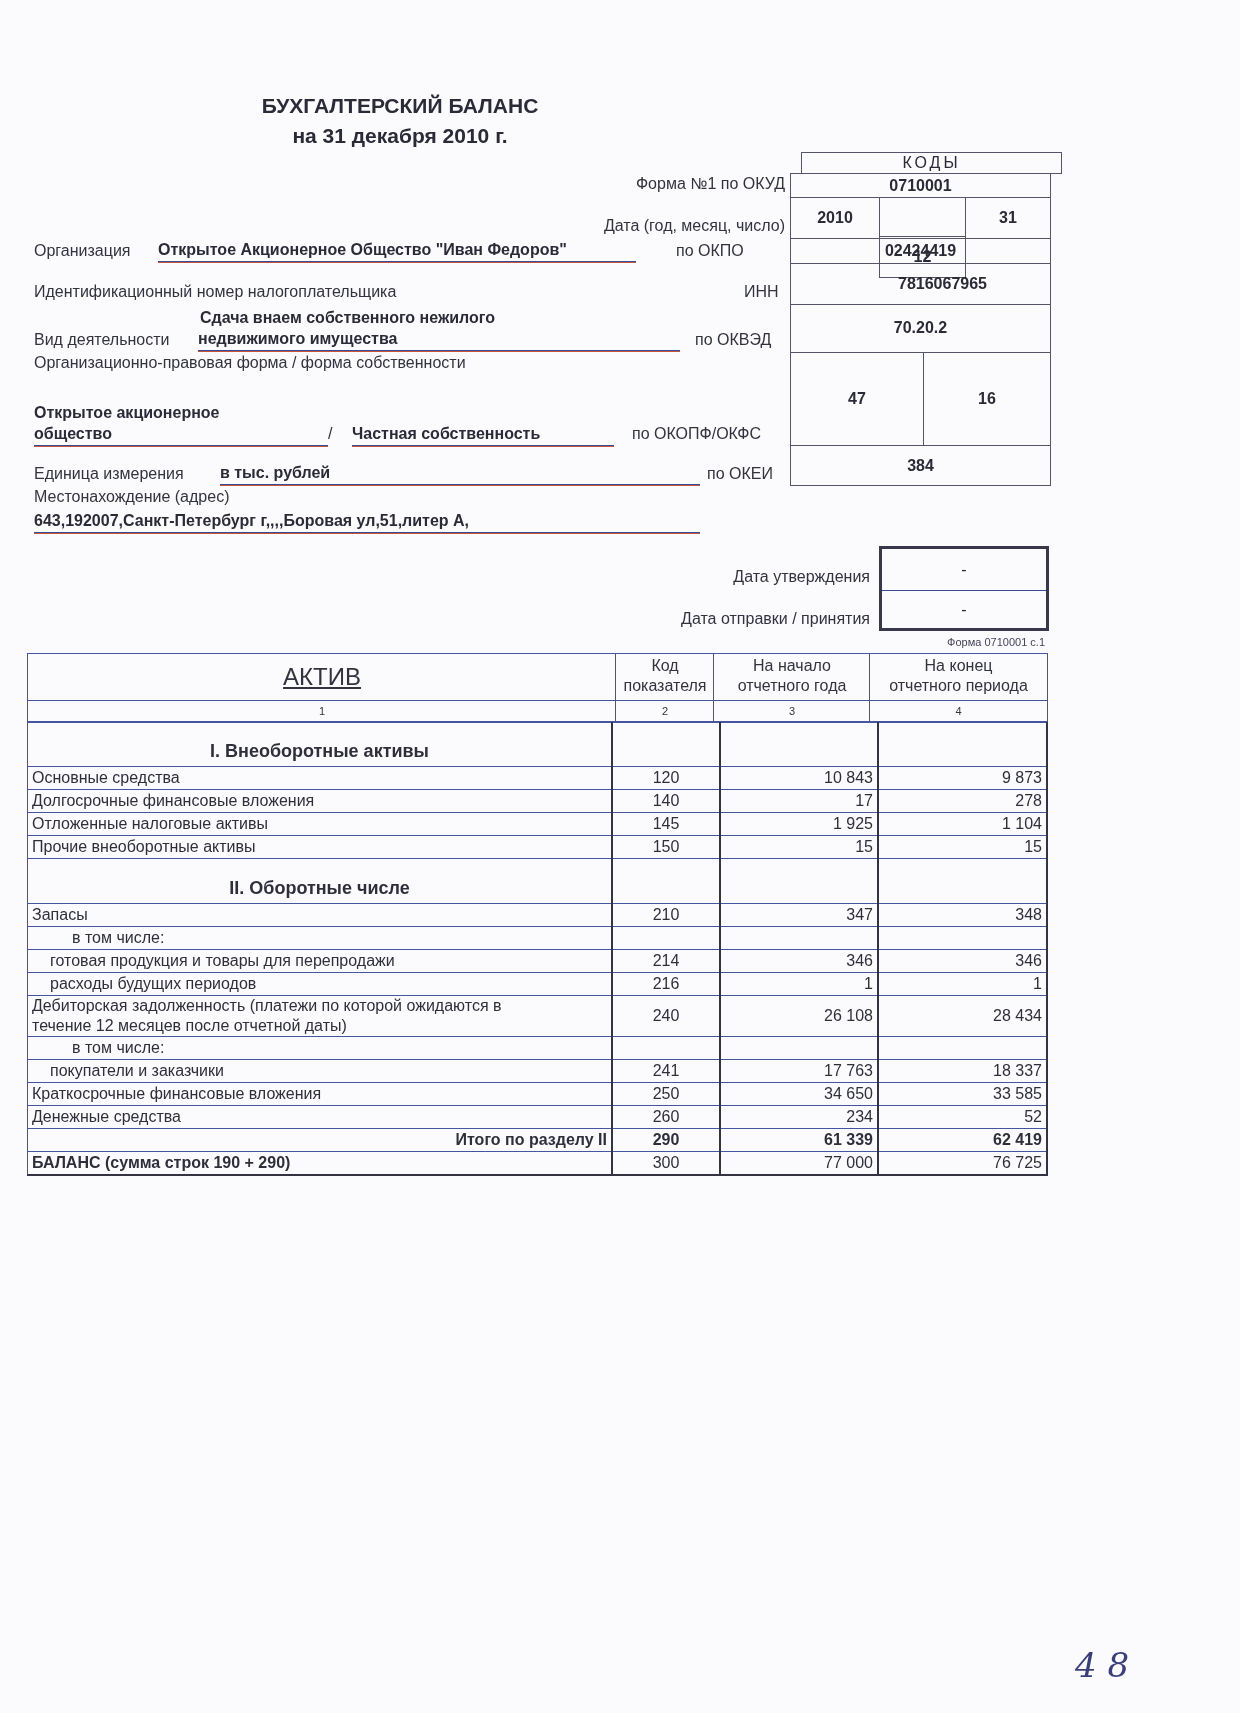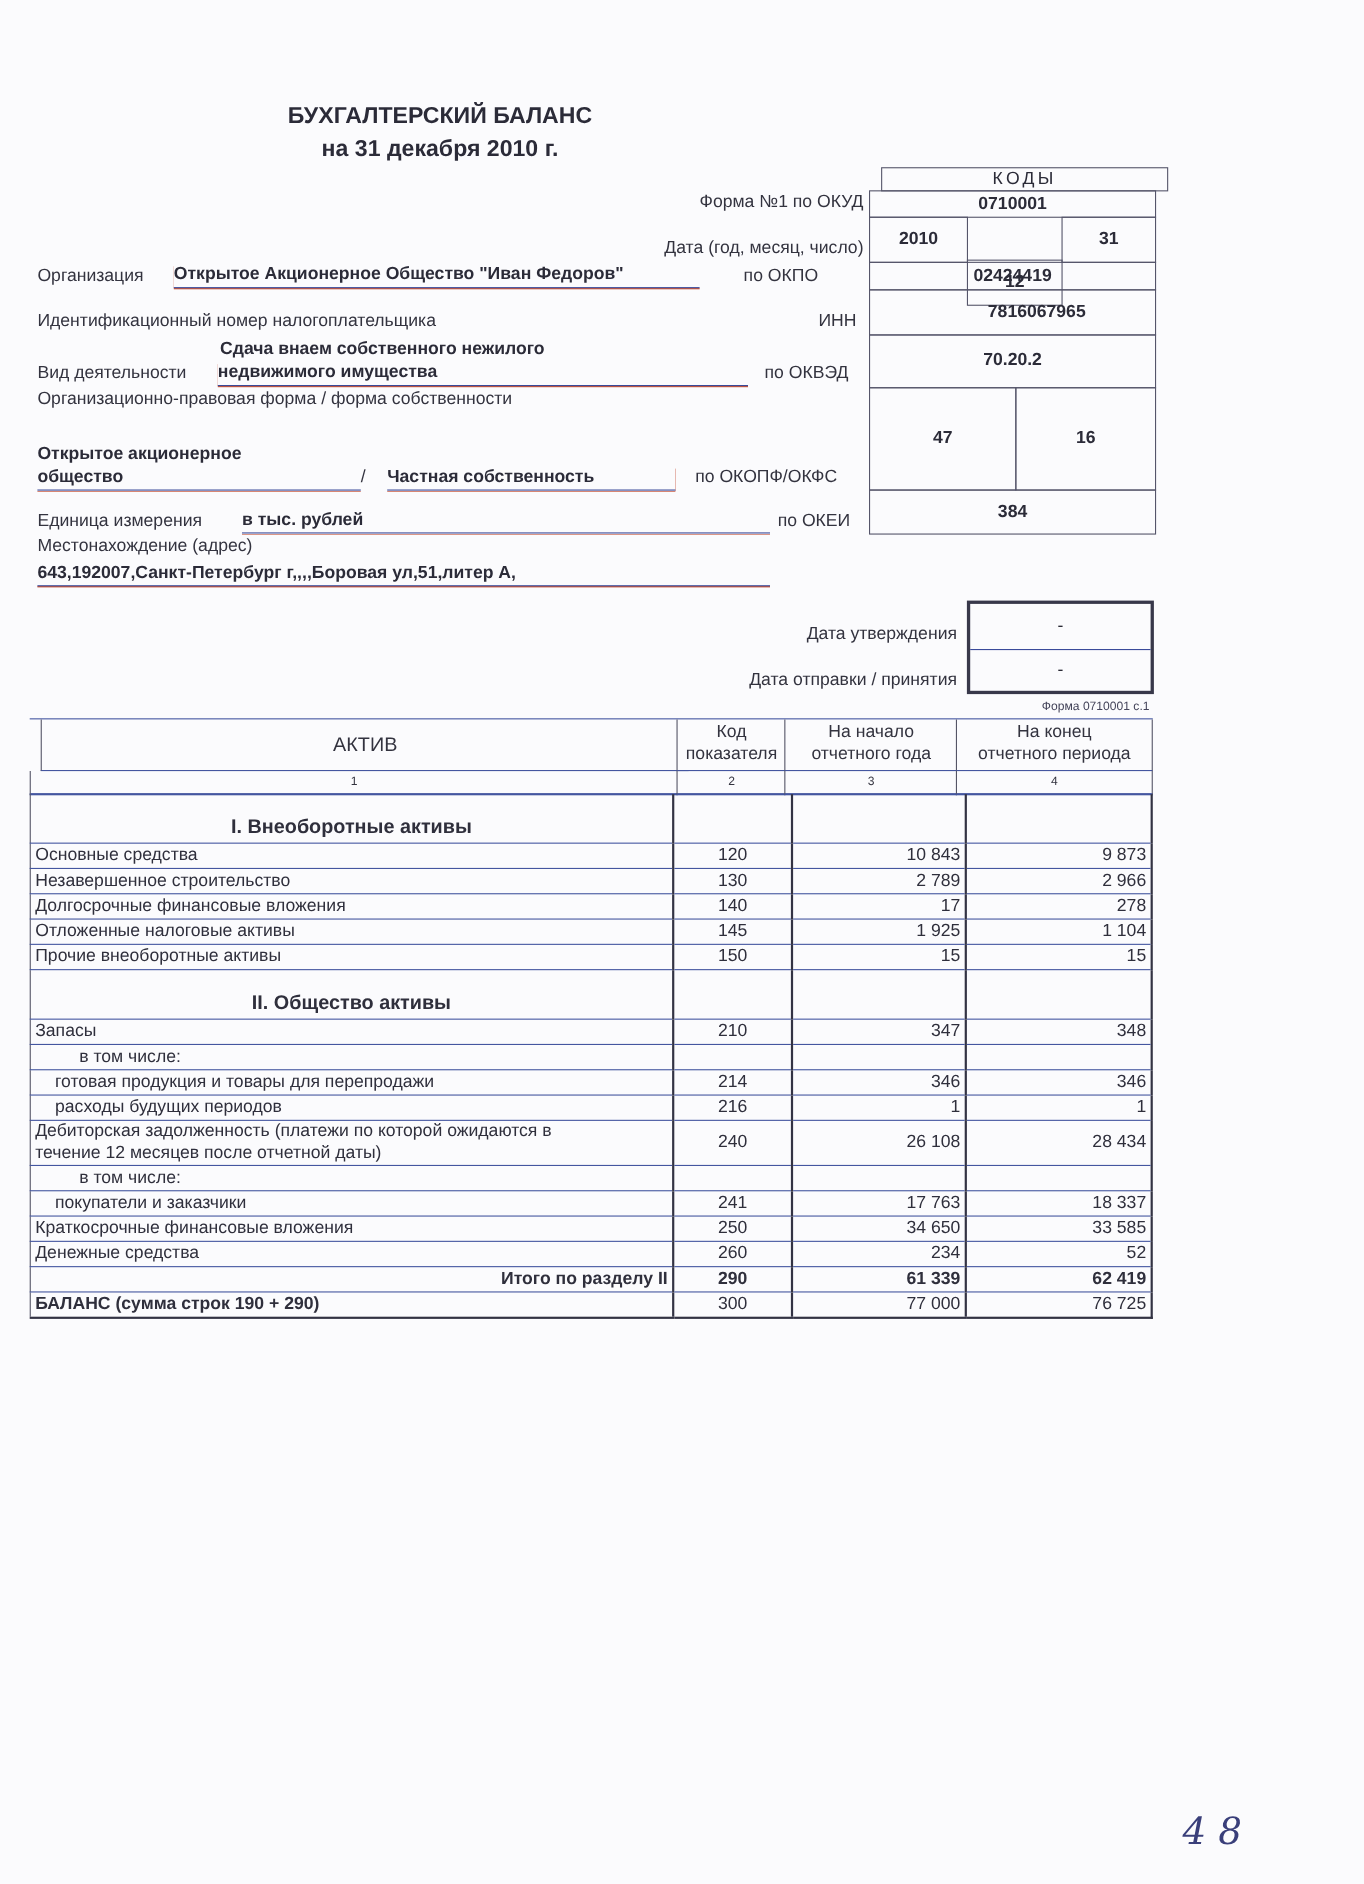--- a/index.html
+++ b/index.html
@@ -80,21 +80,21 @@
 
 <div class="abs lbl" style="left:620px; top:568px; width:250px; text-align:right;">Дата утверждения</div>
 <div class="abs lbl" style="left:600px; top:610px; width:270px; text-align:right;">Дата отправки / принятия</div>
 <div class="abs" style="left:879px; top:546px; width:170px; height:85px; border:3px solid #38384a; box-sizing:border-box;">
   <div style="height:41px; border-bottom:1.5px solid #3a4a9a; display:flex; align-items:center; justify-content:center; font-size:16px;">-</div>
   <div style="height:38px; display:flex; align-items:center; justify-content:center; font-size:16px;">-</div>
 </div>
 <div class="abs" style="left:880px; top:636px; width:165px; text-align:right; font-size:11px; color:#44445a;">Форма 0710001 с.1</div>
 
 <div class="abs" style="left:27px; top:653px; width:1021px; height:68px; border-top:1.5px solid #4456a0;">
-  <div class="abs hdr" style="left:10px; top:0; width:588px; height:46px; border-left:1.5px solid #555566; border-bottom:1.5px solid #4456a0; display:flex; align-items:center; justify-content:center; font-size:18px;">АКТИВ</div>
+  <div class="abs hdr" style="left:0; top:0; width:588px; height:46px; border-left:1.5px solid #555566; border-bottom:1.5px solid #4456a0; display:flex; align-items:center; justify-content:center; font-size:24px;text-decoration:underline;">АКТИВ</div>
   <div class="abs hdr" style="left:588px; top:0; width:98px; height:46px; border-left:1.5px solid #555566; border-bottom:1.5px solid #4456a0;">
     <div style="margin-top:2px;">Код</div>
     <div>показателя</div>
   </div>
   <div class="abs hdr" style="left:686px; top:0; width:156px; height:46px; border-left:1.5px solid #555566; border-bottom:1.5px solid #4456a0;">
     <div style="margin-top:2px;">На начало</div>
     <div>отчетного года</div>
   </div>
   <div class="abs hdr" style="left:842px; top:0; width:177px; height:46px; border-left:1.5px solid #555566; border-right:1.5px solid #555566; border-bottom:1.5px solid #4456a0;">
     <div style="margin-top:2px;">На конец</div>
@@ -114,45 +114,39 @@
         <td class="c3"></td>
         <td class="c4"></td>
       </tr>
       <tr>
         <td class="c1"><span>Основные средства</span></td>
         <td class="c2">120</td>
         <td class="c3">10 843</td>
         <td class="c4">9 873</td>
       </tr>
       <tr>
-        <td class="c1"><span>Незавершенное строительство</span></td>
-        <td class="c2">130</td>
-        <td class="c3">2 789</td>
-        <td class="c4">2 966</td>
-      </tr>
-      <tr>
         <td class="c1"><span>Долгосрочные финансовые вложения</span></td>
         <td class="c2">140</td>
         <td class="c3">17</td>
         <td class="c4">278</td>
       </tr>
       <tr>
         <td class="c1"><span>Отложенные налоговые активы</span></td>
         <td class="c2">145</td>
         <td class="c3">1 925</td>
         <td class="c4">1 104</td>
       </tr>
       <tr>
         <td class="c1"><span>Прочие внеоборотные активы</span></td>
         <td class="c2">150</td>
         <td class="c3">15</td>
         <td class="c4">15</td>
       </tr>
       <tr class="sec">
-        <td class="c1"><span>II. Общество активы</span></td>
+        <td class="c1"><span>II. Оборотные числе</span></td>
         <td class="c2"></td>
         <td class="c3"></td>
         <td class="c4"></td>
       </tr>
       <tr>
         <td class="c1"><span>Запасы</span></td>
         <td class="c2">210</td>
         <td class="c3">347</td>
         <td class="c4">348</td>
       </tr>

